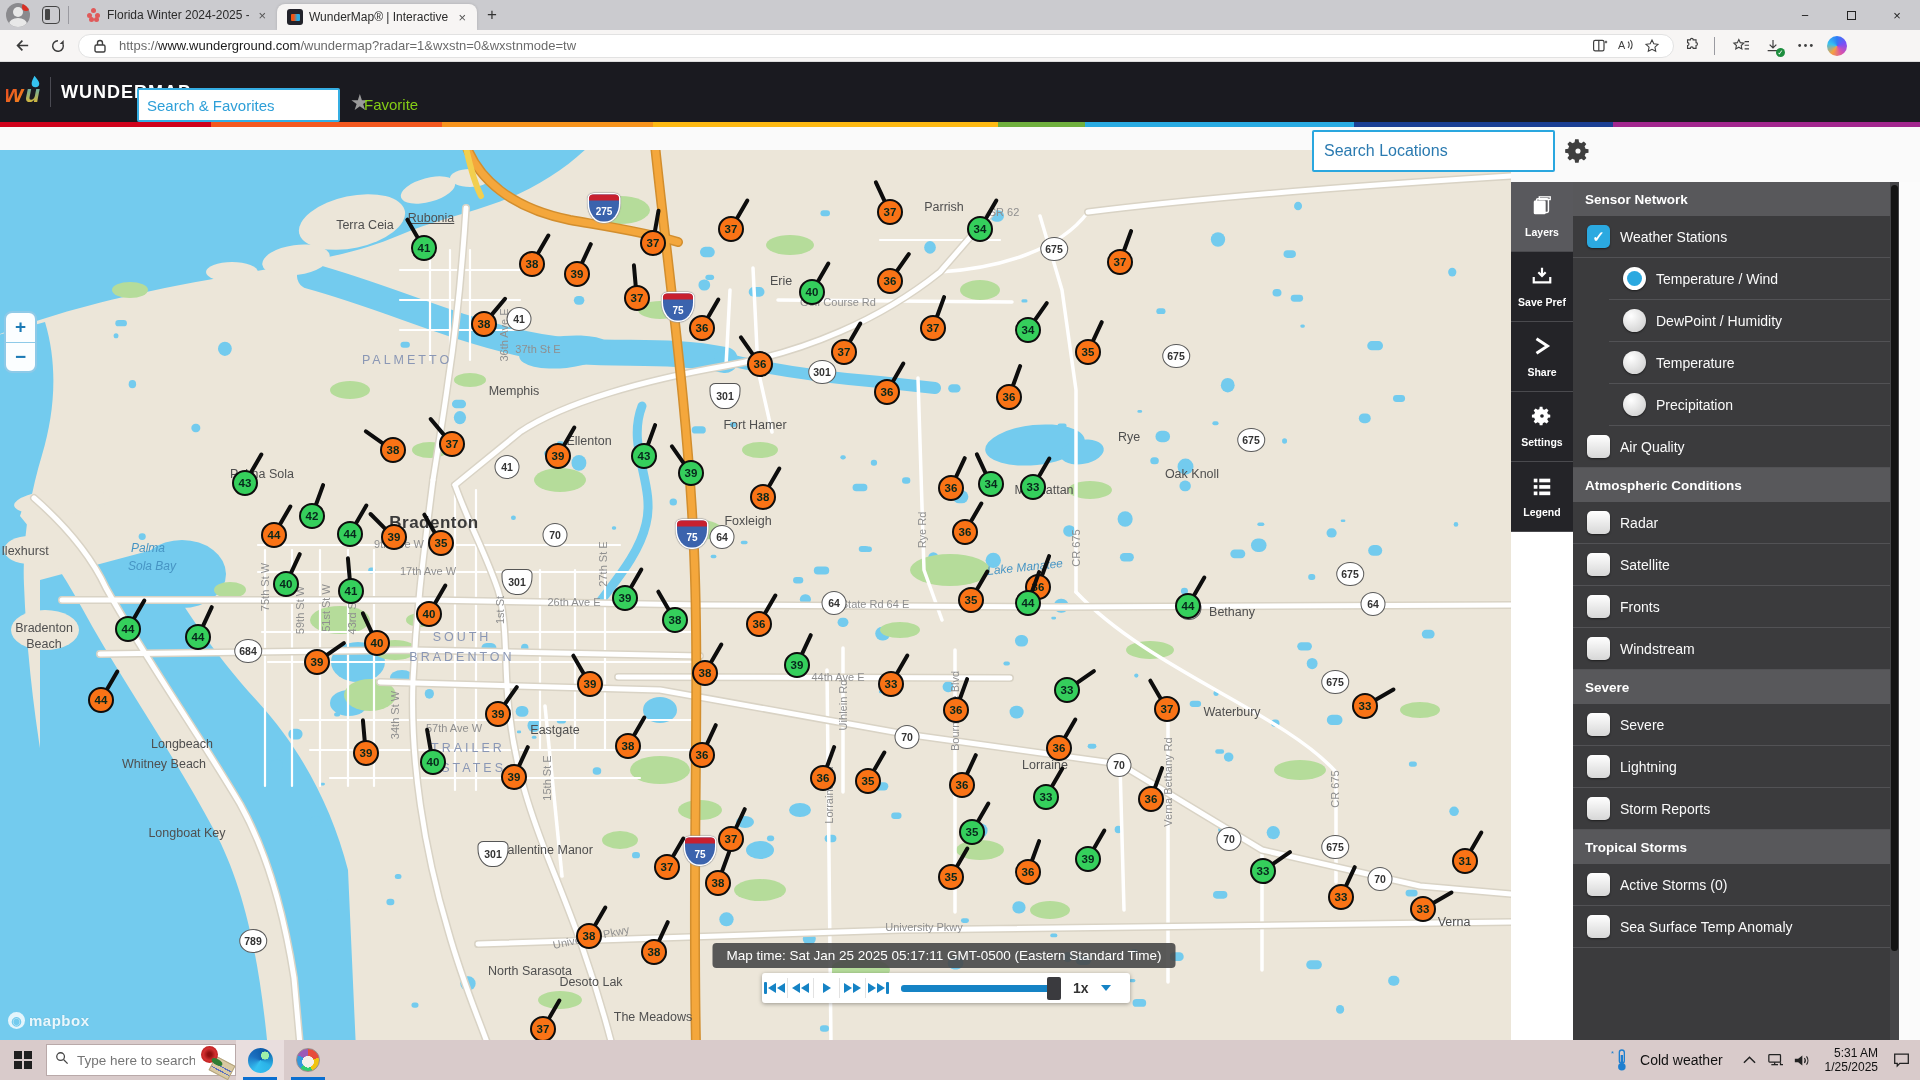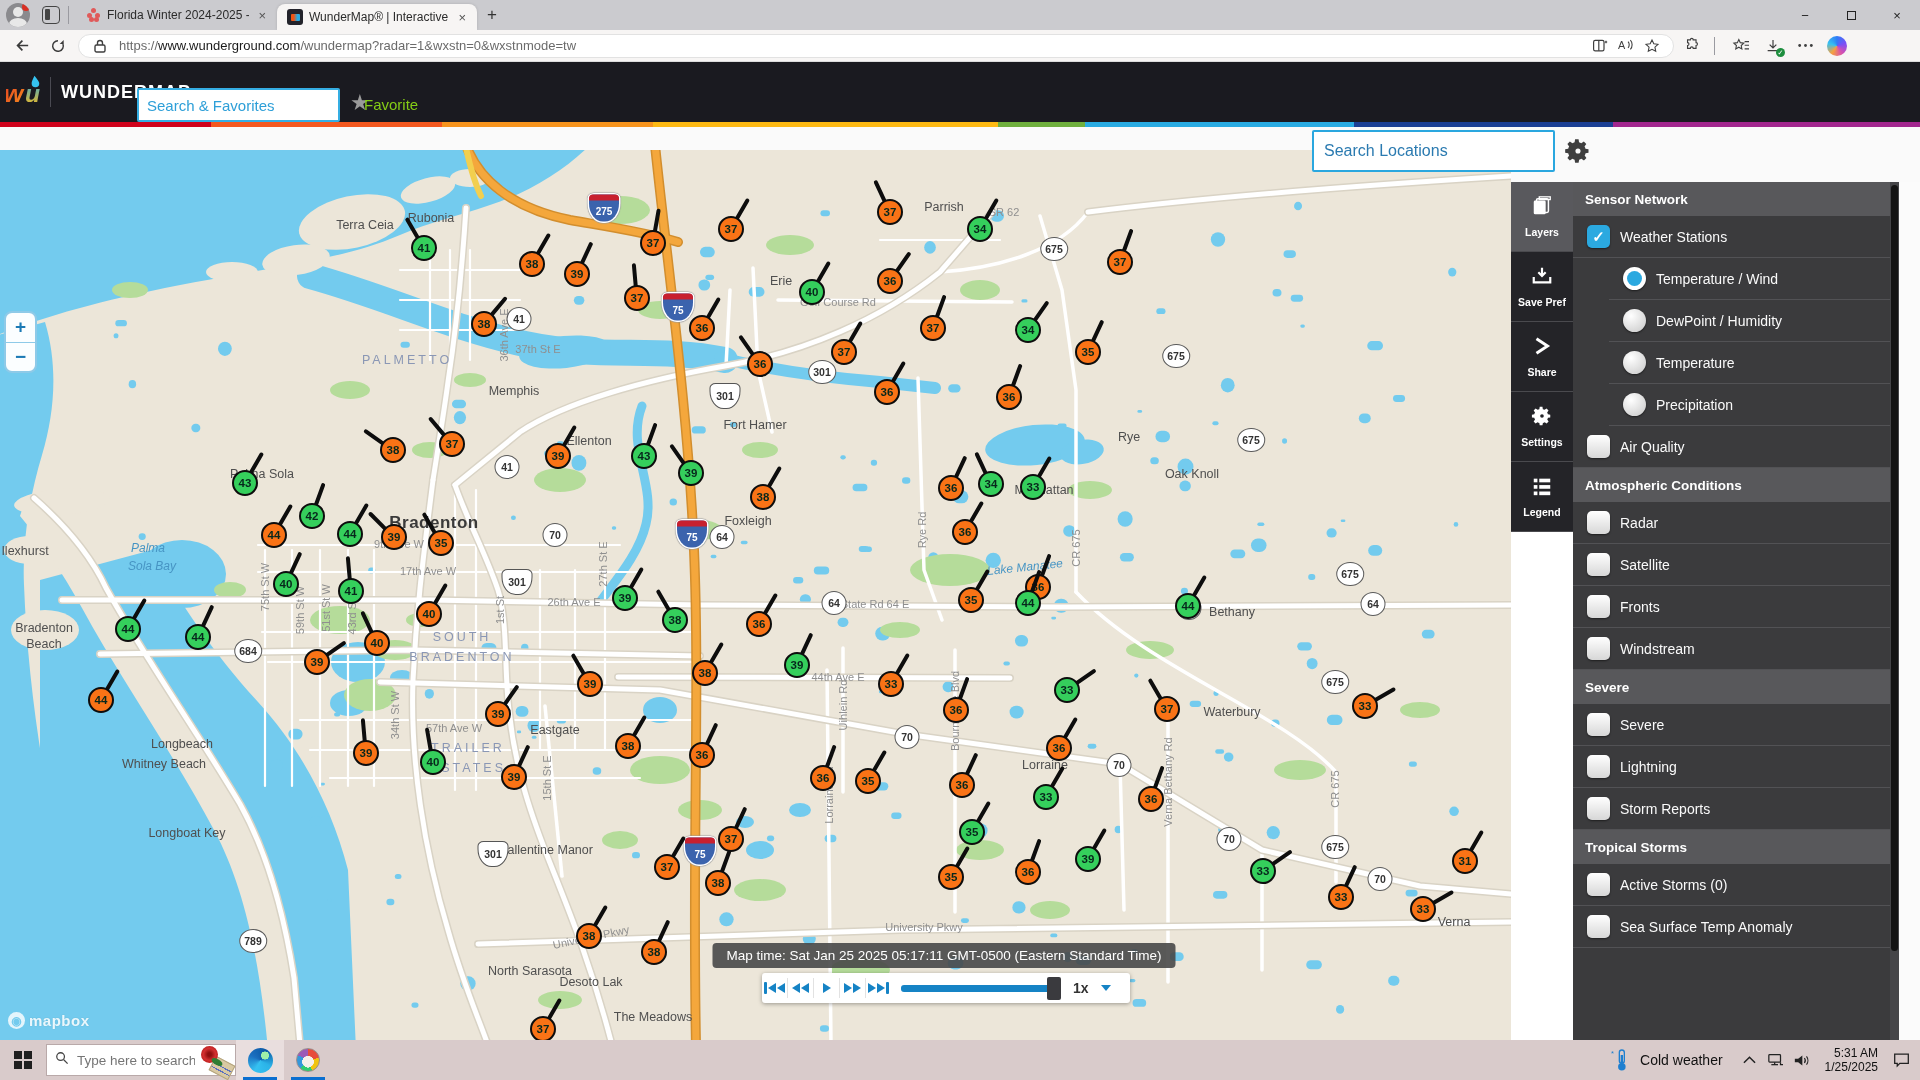--- a/index.html
+++ b/index.html
@@ -532,21 +532,21 @@
           <path d="M618,527 L1010,528" stroke="#FFFFFF" stroke-width="5" fill="none"></path>
           <path d="M655,-5 C668,120 688,260 694,400 C700,540 692,700 696,895" stroke="#D28E2E" stroke-width="10" fill="none"></path>
           <path d="M466,-5 C478,28 510,58 570,70 C610,77 645,82 678,92" stroke="#D28E2E" stroke-width="10" fill="none"></path>
           <path d="M655,-5 C668,120 688,260 694,400 C700,540 692,700 696,895" stroke="#F4A73C" stroke-width="7" fill="none"></path>
           <path d="M466,-5 C478,28 510,58 570,70 C610,77 645,82 678,92" stroke="#F4A73C" stroke-width="7" fill="none"></path>
           <path d="M466,-2 C470,16 474,32 481,46" stroke="#F2CF4F" stroke-width="6" fill="none"></path>
         </g>
     </svg>
     <div id="map-labels">
         <div class="mlab town" style="left: 365px; top: 75px;">Terra Ceia</div>
-        <div class="mlab town" style="left: 431px; top: 68px;">Rubonia</div>
+        <div class="mlab town" style="left: 431px; top: 68px; text-decoration: underline;">Rubonia</div>
         <div class="mlab town" style="left: 944px; top: 57px;">Parrish</div>
         <div class="mlab town" style="left: 781px; top: 131px;">Erie</div>
         <div class="mlab town" style="left: 514px; top: 241px;">Memphis</div>
         <div class="mlab town" style="left: 589px; top: 291px;">Ellenton</div>
         <div class="mlab town" style="left: 262px; top: 324px;">Palma Sola</div>
         <div class="mlab town-lg" style="left: 434px; top: 373px;">Bradenton</div>
         <div class="mlab town" style="left: 25px; top: 401px;">Ilexhurst</div>
         <div class="mlab town" style="left: 44px; top: 478px;">Bradenton</div>
         <div class="mlab town" style="left: 44px; top: 494px;">Beach</div>
         <div class="mlab town" style="left: 182px; top: 594px;">Longbeach</div>

